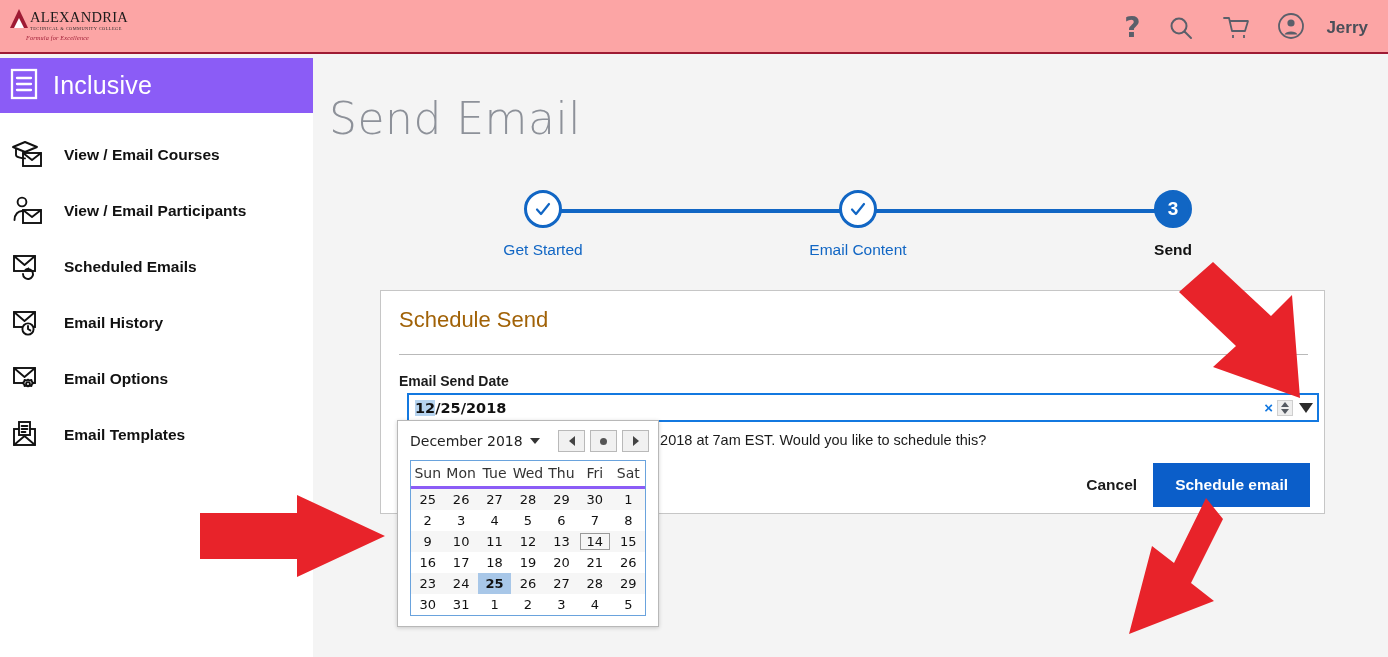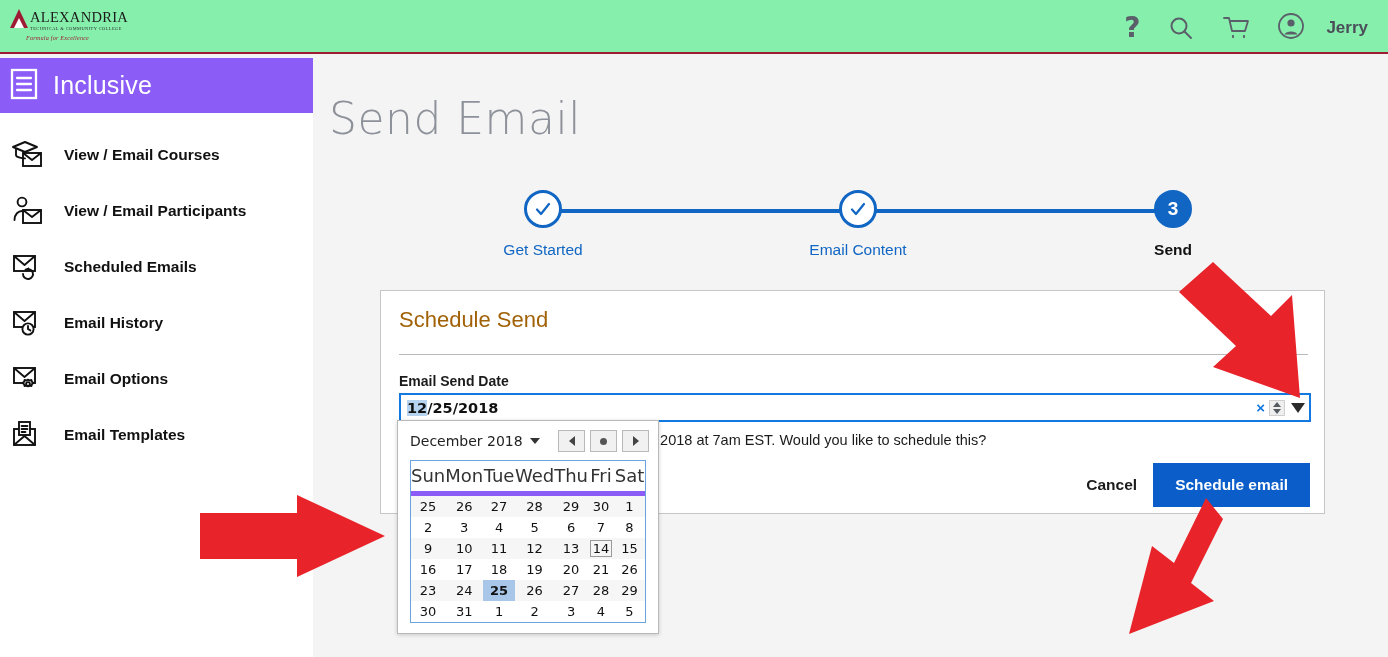--- a/index.html
+++ b/index.html
@@ -8,21 +8,21 @@
     width: 1388px; height: 657px;
     overflow: hidden;
     background: #ffffff;
     font-family: "Liberation Sans", sans-serif;
   }
   #app { position: relative; width: 1388px; height: 657px; background: #f4f4f4; }
 
   
   .topbar {
     position: absolute; left: 0; top: 0; width: 1388px; height: 54px;
-    background: #86efac;
+    background: #fca5a5;
     border-bottom: 2px solid #9e1b34;
   }
   .logo { position: absolute; left: 10px; top: 9px; width: 95px; height: 36px; }
   .logo-row { display: flex; align-items: flex-start; }
   .logo-tri { width: 0; height: 0; border-left: 9px solid transparent;
               border-right: 9px solid transparent; border-bottom: 19px solid #9e1b34;
               position: relative; margin-right: 2px; }
   .logo-tri::after { content: ""; position: absolute; left: -5px; top: 9px; width: 0; height: 0;
               border-left: 5px solid transparent; border-right: 5px solid transparent;
               border-bottom: 10px solid #ffffff; }
@@ -67,21 +67,21 @@
                         font-size: 19px; font-weight: bold; }
   .step-label { margin-top: 13px; font-size: 15.5px; color: #1166c4; }
   .step-label.current { color: #111111; font-weight: bold; }
 
   
   .panel { position: absolute; left: 67px; top: 232px; width: 945px; height: 224px;
            background: #ffffff; border: 1px solid #c6c6c6; }
   .panel-title { position: absolute; left: 18px; top: 16px; font-size: 22px; color: #a16207; font-weight: 400; }
   .panel-divider { position: absolute; left: 18px; top: 63px; width: 909px; height: 1px; background: #b9b9b9; }
   .field-label { position: absolute; left: 18px; top: 82px; font-size: 14px; font-weight: bold; color: #1b1b1b; }
-  .date-input { position: absolute; left: 18px; top: 102px; width: 912px; height: 29px;
+  .date-input { position: absolute; left: 26px; top: 102px; width: 912px; height: 29px;
                 border: 2px solid #1378e0; background: #ffffff; display: flex; align-items: center; gap: 33px; }
   .date-text { padding-left: 6px; font-size: 14.5px; color: #111111; font-weight: 600;
                font-family: "DejaVu Sans", sans-serif; }
   .date-text .sel { background: #b6d4f0; color: #111111; }
   .date-ctrls { margin-left: auto; display: flex; align-items: center; gap: 4px; padding-right: 4px; }
   .clear-x { color: #1378e0; font-size: 15px; font-weight: bold; cursor: pointer; line-height: 1; }
   .spinner { display: flex; flex-direction: column; justify-content: center; gap: 2px;
              background: #eeeeee; border: 1px solid #cfcfcf; padding: 1px 3px; cursor: pointer; }
   .sp-up, .sp-dn { width: 0; height: 0; border-left: 4px solid transparent; border-right: 4px solid transparent; }
   .sp-up { border-bottom: 5px solid #555a62; }
@@ -103,22 +103,22 @@
   .cal-caret { width: 0; height: 0; border-left: 5px solid transparent; border-right: 5px solid transparent;
                border-top: 6px solid #333333; margin-left: 7px; }
   .cal-navs { margin-left: auto; display: flex; gap: 5px; }
   .cal-nav { width: 27px; height: 22px; border: 1px solid #b9b9b9; background: #f1f1f1;
              display: flex; align-items: center; justify-content: center; cursor: pointer; }
   .nv-prev { width: 0; height: 0; border-top: 5px solid transparent; border-bottom: 5px solid transparent; border-right: 6px solid #444; }
   .nv-next { width: 0; height: 0; border-top: 5px solid transparent; border-bottom: 5px solid transparent; border-left: 6px solid #444; }
   .nv-dot { width: 7px; height: 7px; border-radius: 50%; background: #555; }
   .cal-grid { margin: 0 12px 10px; border: 1px solid #6aa3dd; }
   table.cal-table { border-collapse: collapse; width: 100%; font-family: "DejaVu Sans", sans-serif; }
-  table.cal-table th { font-size: 18px; font-weight: normal; color: #333333; padding: 4px 0 5px;
-                       background: #ffffff; border-bottom: 5px solid #8b5cf6; width: 14.28%; }
+  table.cal-table th { font-size: 14px; font-weight: normal; color: #333333; padding: 4px 0 5px;
+                       background: #ffffff; border-bottom: 3px solid #8b5cf6; width: 14.28%; }
   table.cal-table td { font-size: 13px; color: #111111; text-align: center; padding: 3px 0; height: 20px; }
   table.cal-table tr.alt td { background: #f6f6f6; }
   td.muted { color: #b5b5b5; }
   td.sel-day { background: #a8c7e8 !important; font-weight: 600; }
   td.today { outline: 1px solid #9a9a9a; outline-offset: -3px; }
 
   
   .arrows { position: absolute; left: 0; top: 0; width: 1388px; height: 657px; pointer-events: none; z-index: 60; }
 </style>
 </head>

